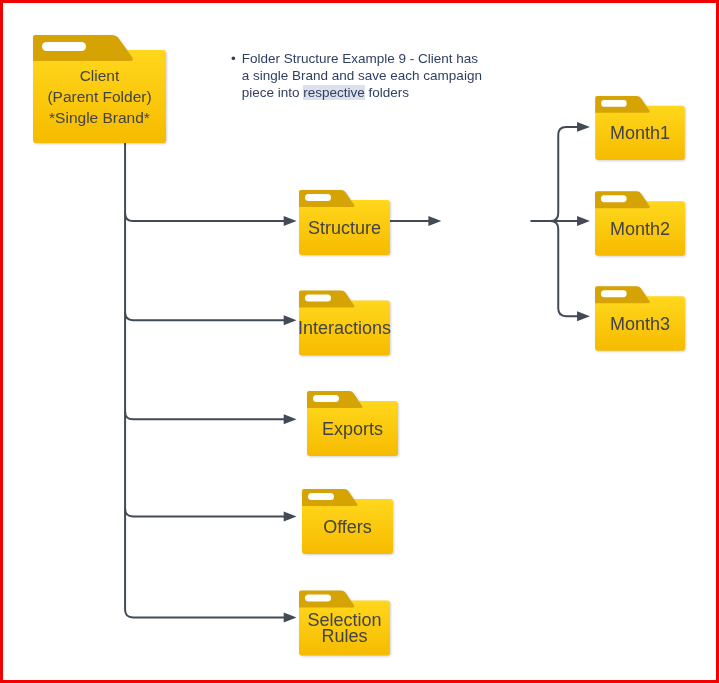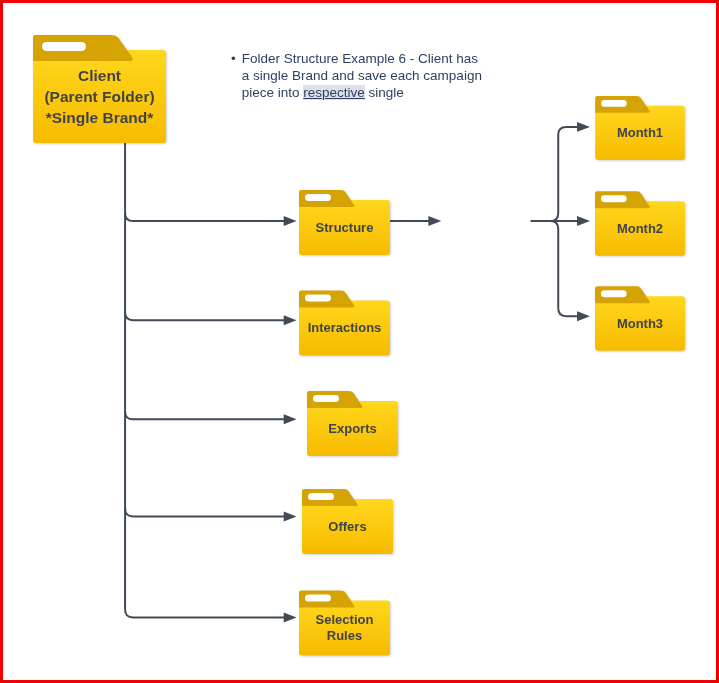--- a/index.html
+++ b/index.html
@@ -4,37 +4,37 @@
 <style>
   html,body { margin:0; padding:0; background:#fff; }
   .canvas {
     position:relative; width:719px; height:683px; box-sizing:border-box;
     background:var(--canvas-bg,#fff); border:3px solid var(--border-red,#f00);
     font-family:"Liberation Sans", sans-serif; overflow:hidden;
   }
   .connectors { position:absolute; inset:0; width:100%; height:100%; }
   .connectors path { stroke:var(--connector,#414a55); stroke-width:2; fill:none; }
   .connectors polygon { fill:var(--connector,#414a55); }
-  .folder { position:absolute;font-weight:bold; }
+  .folder { position:absolute; }
   .folder-shape { position:absolute; inset:0; width:100%; height:100%;
     filter:drop-shadow(1px 1px 1px rgba(0,0,0,0.18)); }
   .folder-label {
     position:absolute; left:0; right:0; bottom:0;
     display:flex; align-items:center; justify-content:center;
     text-align:center; white-space:pre-line; color:var(--folder-label,#444);
   }
-  .small .folder-label { top:10px; font-size:13px; line-height:16px; }
+  .small .folder-label { top:10px; font-size:18px; line-height:16px; }
   .big   .folder-label { top:15px; font-size:15.5px; line-height:21px; }
   .note {
     position:absolute; left:228px; top:47px; width:258px;
     display:flex; gap:6px; color:var(--note-text,#2e3f60);
     font-size:13.5px; line-height:17px;
   }
   .note .bullet { flex:0 0 auto; }
-  .hl { background:var(--note-highlight-bg,#dde1ec); border-radius:0;text-decoration:underline; }
+  .hl { background:var(--note-highlight-bg,#dde1ec); border-radius:0; }
 </style>
 </head>
 <body>
 
 <div class="canvas">
 
   <svg width="0" height="0" style="position:absolute" aria-hidden="true">
     <defs>
       <linearGradient id="bodyGrad" x1="0" y1="0" x2="0" y2="1">
         <stop offset="0" style="stop-color:var(--folder-body-top,#ffd71c)"></stop>
@@ -65,21 +65,21 @@
 
     <path d="M552,220 Q560,220 560,212 V133 Q560,125 568,125 H580"></path>
     <polygon points="579,120 592,125 579,130"></polygon>
 
     <path d="M552,220 Q560,220 560,228 V308 Q560,316 568,316 H580"></path>
     <polygon points="579,311 592,316 579,321"></polygon>
   </svg>
 
   <div class="note">
     <span class="bullet">•</span>
-    <p style="margin:0"><span>Folder Structure Example 6 - Client has a single Brand and save each campaign piece into </span><span class="hl">respective</span><span> single</span></p>
+    <p style="margin:0"><span>Folder Structure Example 9 - Client has a single Brand and save each campaign piece into </span><span class="hl">respective</span><span> folders</span></p>
   </div>
 
   <div class="folder big" style="left:30px;top:32px;width:133px;height:108px">
     <svg class="folder-shape" viewBox="0 0 133 108">
       <path d="M3,15 H130 Q133,15 133,18 V105 Q133,108 130,108 H3 Q0,108 0,105 V18 Q0,15 3,15 Z" fill="url(#bodyGrad)"></path>
       <path d="M0,26 V2 Q0,0 2,0 H79 Q83,0 85,2.6 L99,22 Q101.5,26 97,26 Z" style="fill:var(--folder-tab,#d5a304)"></path>
       <rect x="9" y="7" width="44" height="9" rx="4.5" style="fill:var(--folder-slot,#fff)"></rect>
     </svg>
     <div class="folder-label">Client
 (Parent Folder)

